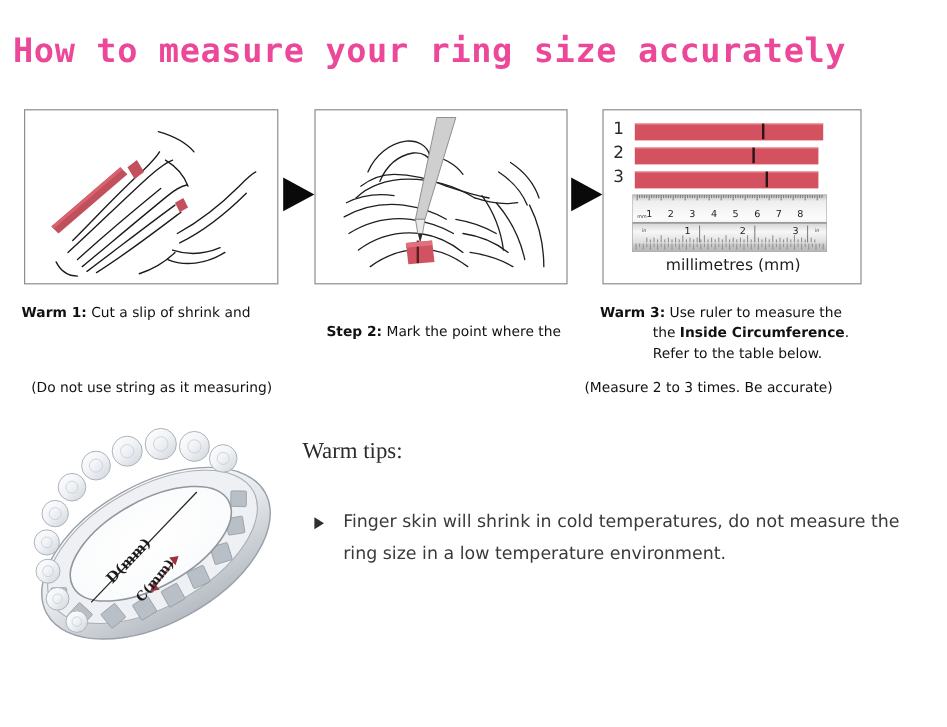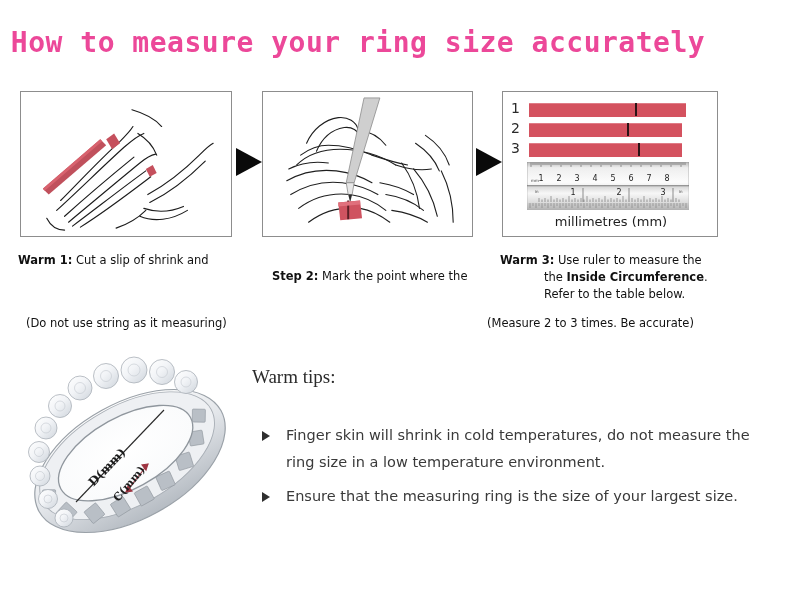--- a/index.html
+++ b/index.html
@@ -629,17 +629,13 @@
   <text x="118" y="134" transform="rotate(-50 118 134)" font-family="DejaVu Serif, serif" font-size="11" font-weight="bold" fill="#1b1b1b" text-anchor="middle">C(mm)</text>
 </svg>
 
 <div id="warm-tips-heading">Warm tips:</div>
 
 <ul id="tips-list">
   <li>
     <span class="bullet-icon"></span>
     <span>Finger skin will shrink in cold temperatures, do not measure the ring size in a low temperature environment.</span>
   </li>
-  <li>
-    <span class="bullet-icon"></span>
-    <span>Ensure that the measuring ring is the size of your largest size.</span>
-  </li>
 </ul>
 
 </body></html>

